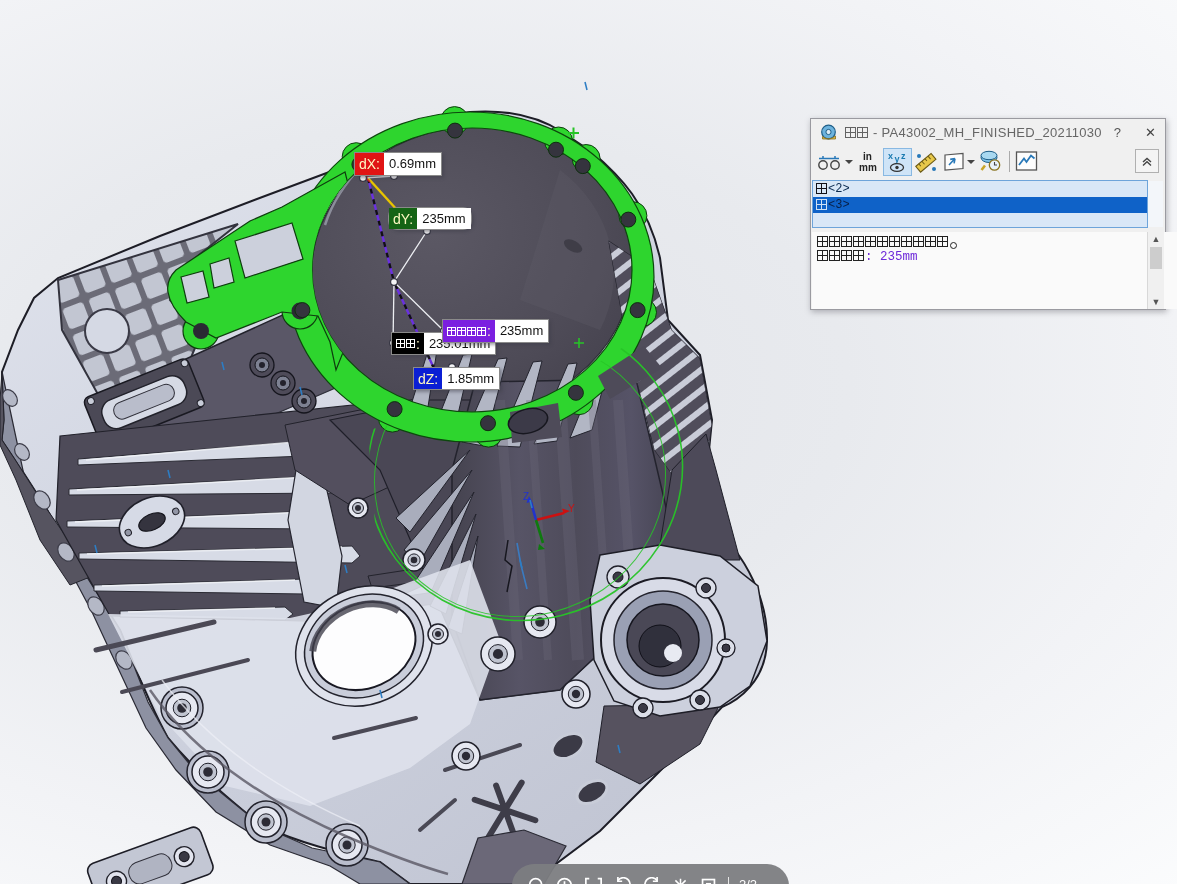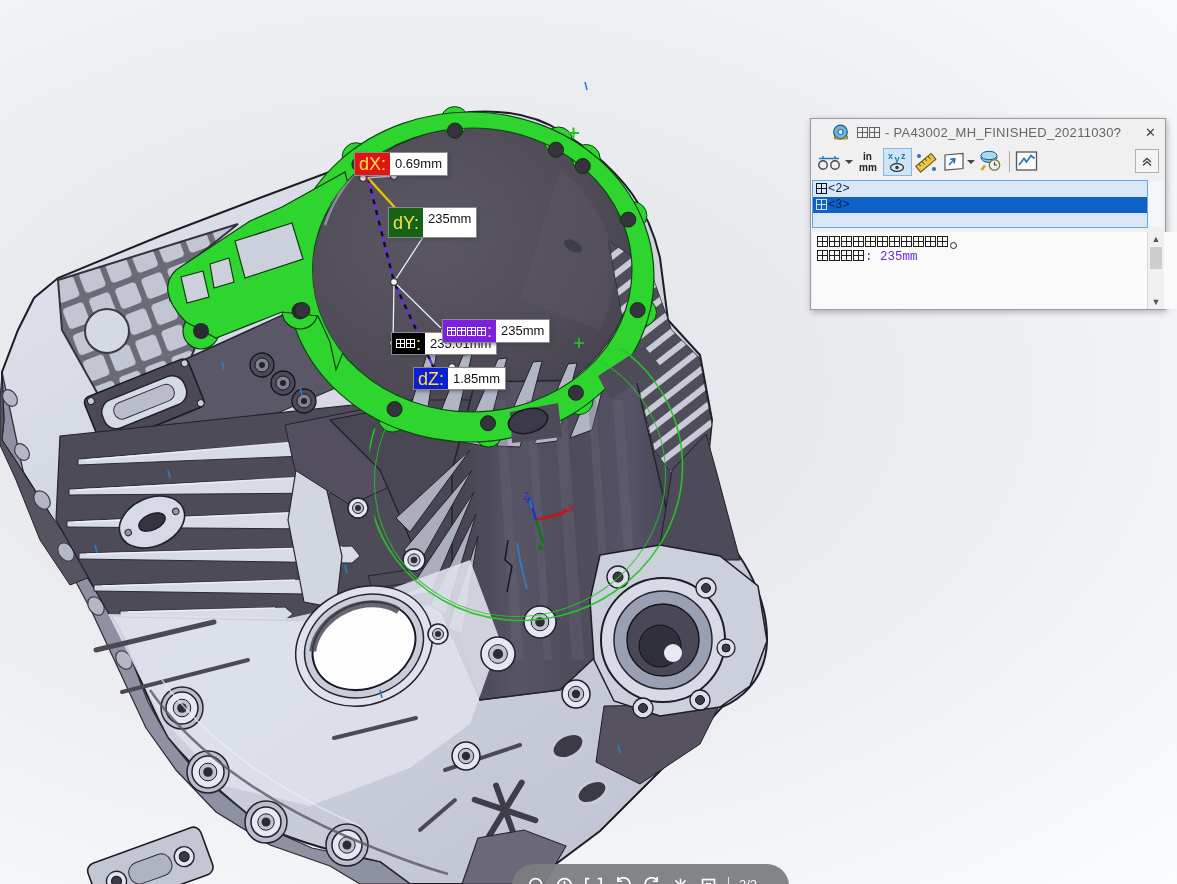--- a/index.html
+++ b/index.html
@@ -8,25 +8,25 @@
  background:radial-gradient(95% 78% at 36% 44%, #e2e4e9 0%, #e8eaee 38%, #f2f3f6 68%, #fbfcfd 100%);}
 #scene{position:absolute;left:0;top:0;width:1177px;height:884px;}
 .k{display:inline-block;box-sizing:border-box;width:11px;height:11px;border:1.3px solid var(--g,#222);
  background:linear-gradient(var(--g,#222),var(--g,#222)) center/100% 1.2px no-repeat,
  linear-gradient(var(--g,#222),var(--g,#222)) center/1.2px 100% no-repeat;
  margin:0 1px 0 0;vertical-align:-1px;}
 .k.sm{width:9px;height:9px;border-width:1.1px;vertical-align:-1px;}
 .kdot{display:inline-block;width:5px;height:5px;border:1.2px solid #222;border-radius:50%;vertical-align:-3px;margin-left:1px;}
 .lbl{position:absolute;display:flex;height:24px;box-sizing:border-box;border:1px solid #8a8a8a;
  box-shadow:2px 2px 3px rgba(60,60,70,.45);font-size:13px;line-height:22px;white-space:nowrap;z-index:30;}
-.lbl .chip{color:#fde047;padding:0 4px;font-size:18px;display:flex;align-items:center;}
+.lbl .chip{color:#fef9c3;padding:0 4px;font-size:14px;display:flex;align-items:center;}
 .lbl .val{background:#fff;color:#111;padding:0 5px;}
 #dlg{position:absolute;left:810px;top:118px;width:356px;height:192px;background:#f0f0f0;
  border:1px solid #9a9aa0;box-shadow:1px 2px 6px rgba(80,80,90,.4);z-index:40;box-sizing:border-box;font-size:12px;}
-#dlg .title{height:27px;display:flex;align-items:center;padding:0 9px;color:#5a5a5a;font-size:13px;margin-left:12px;}
+#dlg .title{height:27px;display:flex;align-items:center;padding:0 9px;color:#5a5a5a;font-size:13px;}
 #dlg .title .tx{margin-left:7px;letter-spacing:.3px;color:#666;}
 #dlg .tbar{height:31px;display:flex;align-items:center;padding:0 5px;position:relative;}
 #dlg .list{position:absolute;left:1px;top:61px;width:336px;height:48px;background:#d9e7f7;border:1px solid #6ea4da;box-sizing:border-box;}
 #dlg .row{height:16px;line-height:15px;padding:0 3px;color:#0b2a50;font-size:12px;white-space:nowrap;}
 #dlg .row.sel{background:#0f62c8;color:#082048;}
 #dlg .res{position:absolute;left:1px;top:113px;width:397px;height:77px;background:#fafafa;padding:3px 0 0 5px;box-sizing:border-box;color:#6d28d9;}
 #dlg .res .ln{height:15px;line-height:14px;white-space:nowrap;font-family:"Liberation Mono",monospace;font-size:12.5px;}
 #vsb{position:absolute;right:1px;top:113px;width:16px;height:77px;background:#f0f0f0;border-left:1px solid #d8d8d8;}
 #vsb .ar{position:absolute;left:0;width:16px;height:14px;color:#555;font-size:9px;text-align:center;line-height:14px;}
 #vsb .th{position:absolute;left:2px;top:15px;width:12px;height:22px;background:#cdcdcd;}
@@ -323,21 +323,21 @@
 <circle cx="444" cy="331" r="3.4" fill="#f4f4f6" stroke="#333340" stroke-width="1.2"></circle>
 <circle cx="393" cy="343" r="3.4" fill="#f4f4f6" stroke="#333340" stroke-width="1.2"></circle>
 <circle cx="452" cy="367" r="3.4" fill="#f4f4f6" stroke="#333340" stroke-width="1.2"></circle>
 </g>
 </svg>
 
 <div class="lbl" style="left:354px;top:152px;">
     <span class="chip" style="background:#e01414;">dX:</span>
     <span class="val">0.69mm</span>
   </div>
-<div class="lbl" style="left:388px;top:207px;height:31px;">
+<div class="lbl" style="left:388px;top:207px;height:23px;border-radius:9px;">
     <span class="chip" style="background:#156415;">dY:</span>
     <span class="val">235mm</span>
   </div>
 <div class="lbl" style="left:391px;top:332px;height:23px;z-index:29;">
     <span class="chip" style="background:#000;--g:#fff;"><span class="k sm"></span><span class="k sm"></span>:</span>
     <span class="val">235.01mm</span>
   </div>
 <div class="lbl" style="left:442px;top:319px;">
     <span class="chip" style="background:#7b1fe0;--g:#fff;"><span class="k sm"></span><span class="k sm"></span><span class="k sm"></span><span class="k sm"></span>:</span>
     <span class="val">235mm</span>

